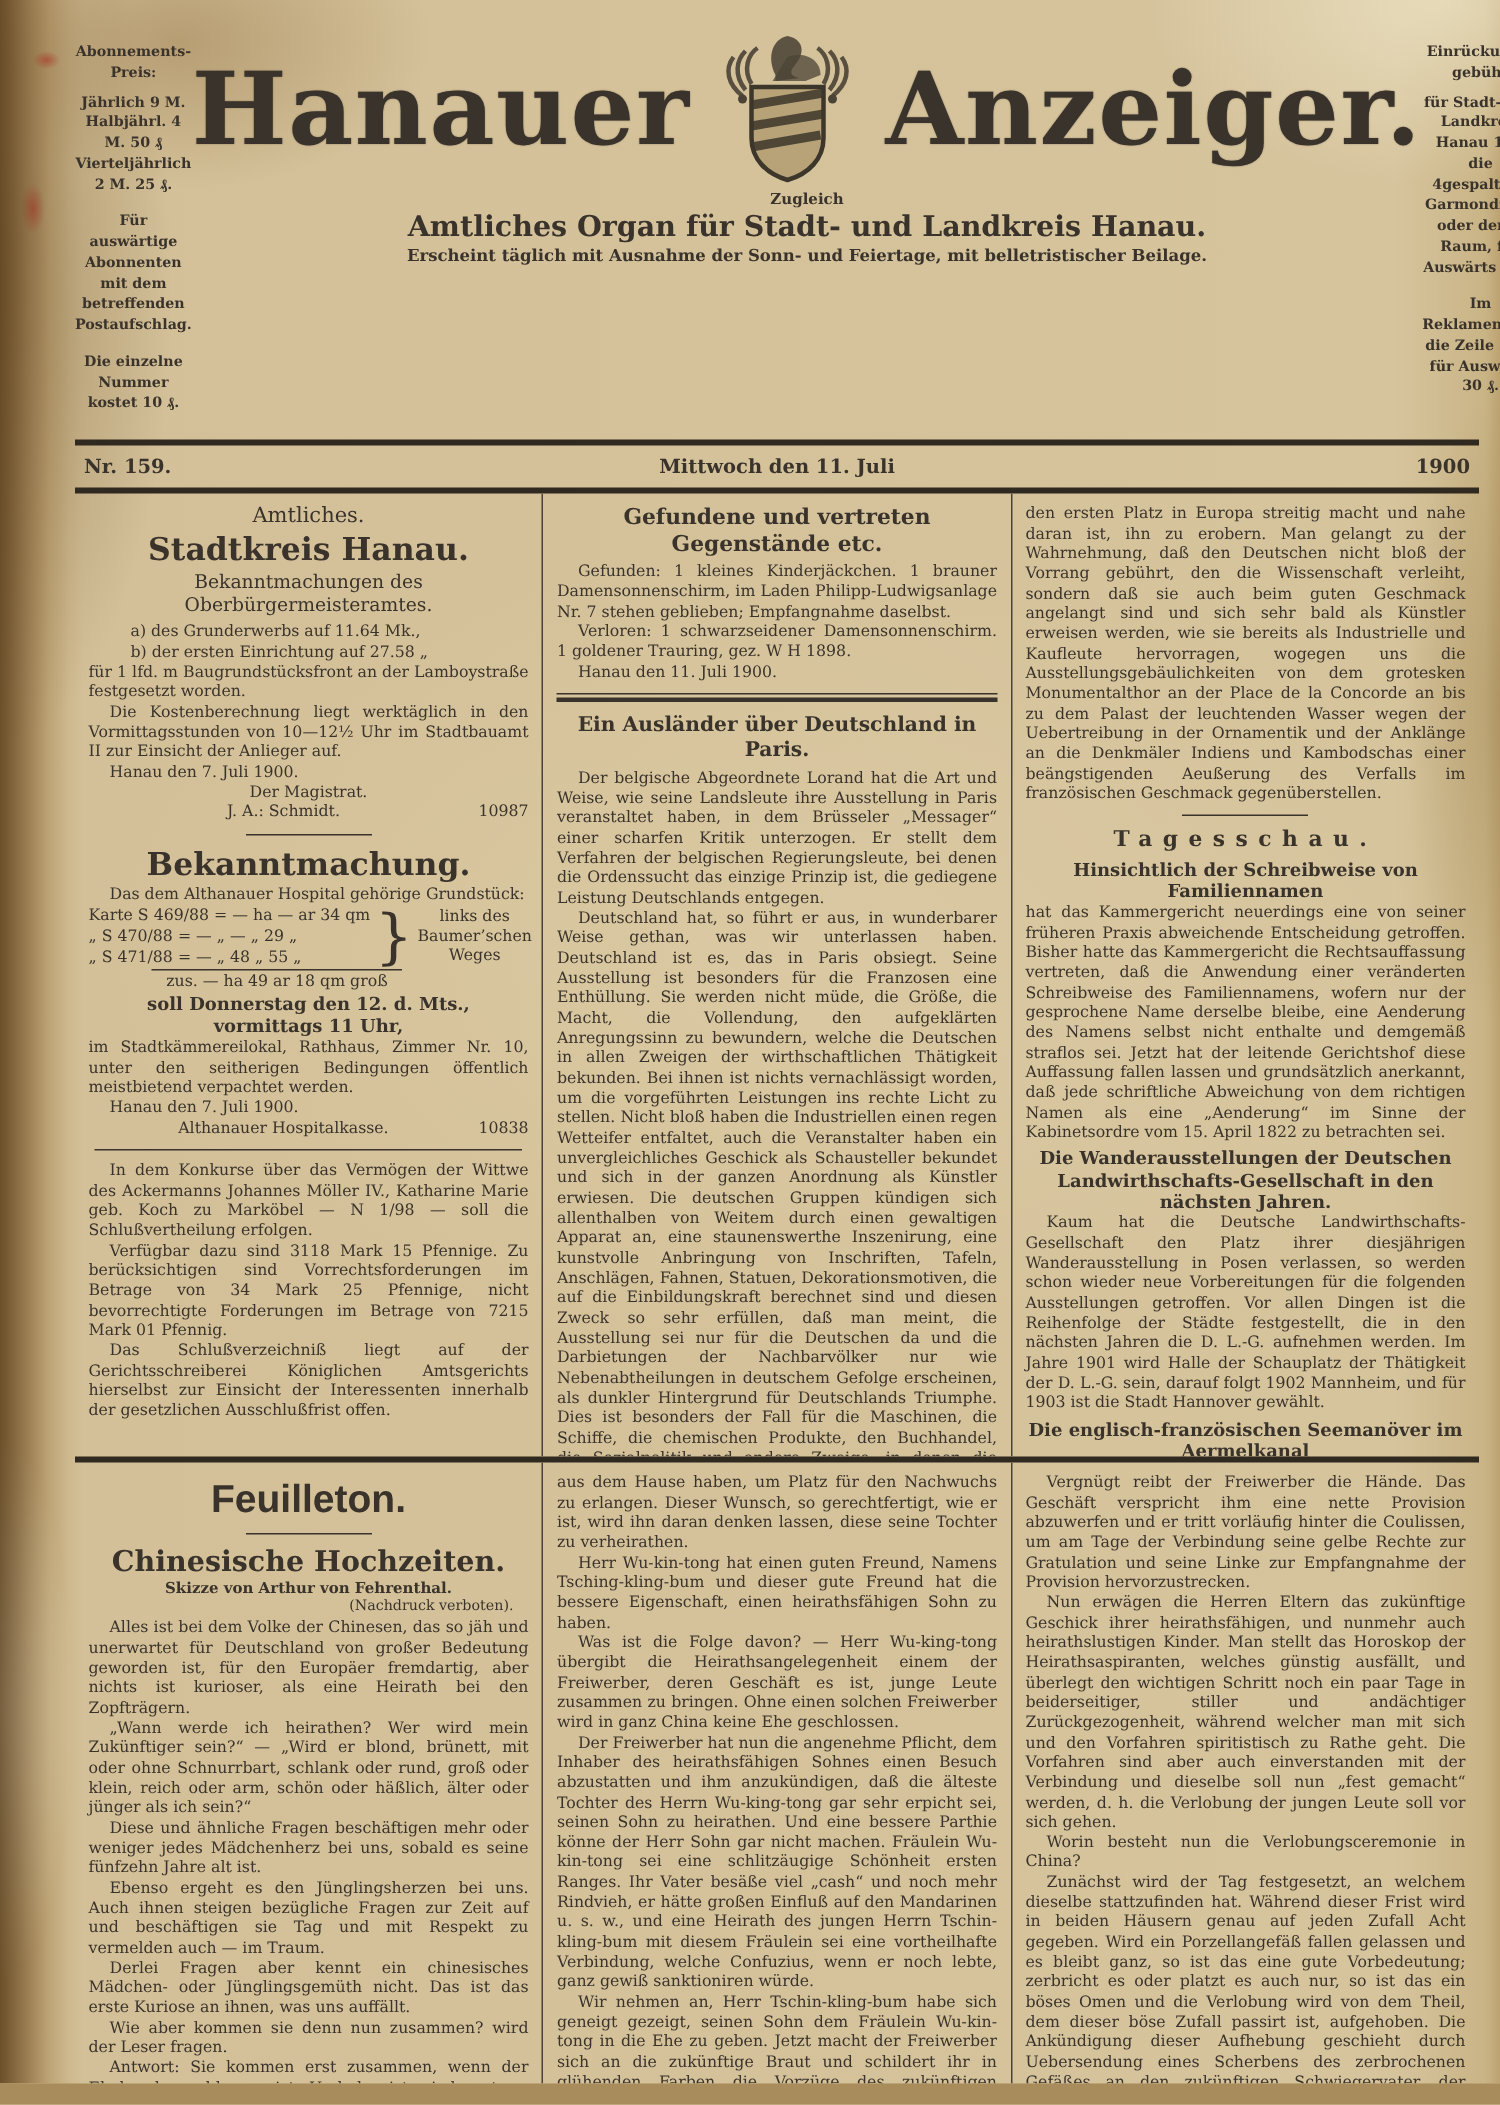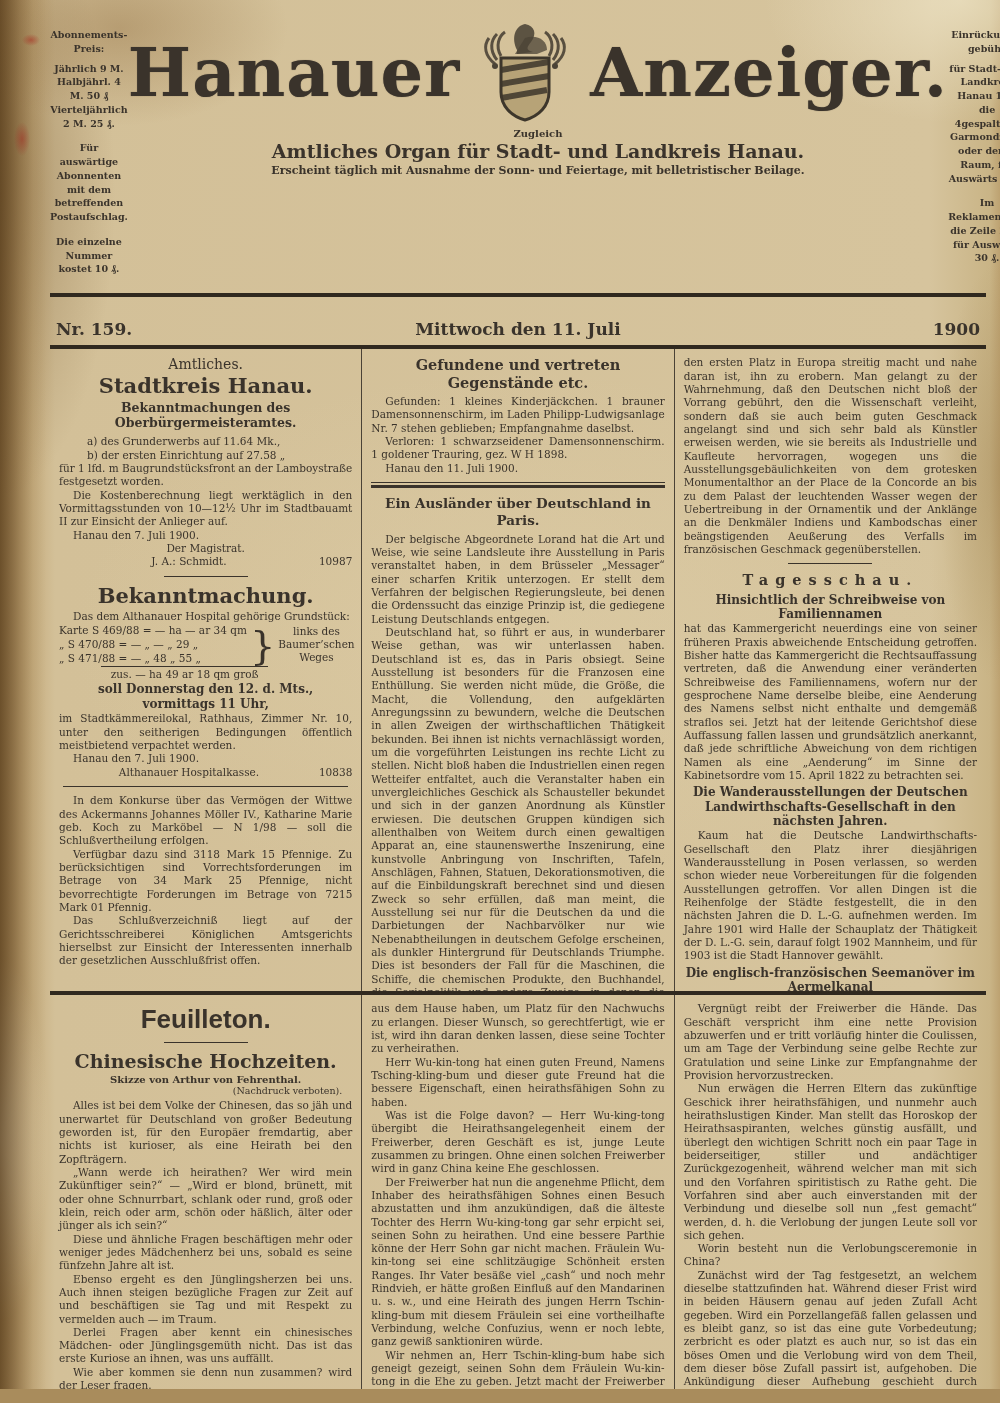--- a/index.html
+++ b/index.html
@@ -32,37 +32,37 @@
   .title-word{font-weight:bold;font-size:67px;line-height:1;letter-spacing:1px;
     font-family:"DejaVu Serif",serif;text-shadow:0 0 1px rgba(58,51,43,.6);}
   .taglines{margin-top:4px;}
   .tag-small{font-size:10px;font-weight:bold;}
   .tag-main{font-size:19px;font-weight:bold;margin-top:1px;}
   .tag-sub{font-size:11px;font-weight:bold;margin-top:2px;}
 
   .rule-heavy{height:4px;background:#30291f;margin-top:6px;}
   .rule-heavy2{height:4px;background:#30291f;}
   .dateline{display:grid;grid-template-columns:1fr auto 1fr;align-items:center;
-    font-weight:bold;font-size:17px;padding:22px 6px 6px;}
+    font-weight:bold;font-size:13px;padding:7px 6px 6px;}
   .dateline .dl-c{text-align:center;}
   .dateline .dl-r{text-align:right;}
 
   
   .cols{display:flex;overflow:hidden;}
   .cols.body-cols{height:642px;}
   .cols.feui-cols{height:488px;}
   .col{flex:1 1 0;padding:7px 9px 0 9px;overflow:hidden;min-width:0;}
   .col + .col{border-left:1px solid #4a4236;}
 
   p{margin:0;text-indent:14px;text-align:justify;font-size:10.5px;line-height:1.27;}
   p.noind{text-indent:0;}
   .center{text-align:center;text-indent:0;}
   .kicker{text-align:center;font-weight:normal;font-size:14px;line-height:1.15;}
   .big-head{text-align:center;font-weight:bold;font-size:21px;line-height:1.1;margin:2px 0 3px;}
-  .sub-head{text-align:center;font-weight:bold;font-size:12.5px;line-height:1.2;margin:1px 0 5px;}
+  .sub-head{text-align:center;font-weight:normal;font-size:12.5px;line-height:1.2;margin:1px 0 5px;}
   .mid-head{text-align:center;font-weight:bold;font-size:14.5px;line-height:1.2;margin:0 0 4px;}
   .art-head{text-align:center;font-weight:bold;font-size:13.5px;line-height:1.25;margin:4px 0 4px;}
   .lead-bold{font-weight:bold;font-size:12px;line-height:1.2;text-align:center;margin:3px 0 1px;}
   .spaced{letter-spacing:7px;}
   .sig-row{display:flex;justify-content:space-between;font-size:10.5px;line-height:1.3;}
   .sig-c{flex:1;text-align:center;}
   .sep-short{width:84px;height:1px;background:#3a332b;margin:7px auto;}
   .sep-full{height:1px;background:#3a332b;margin:7px 4px;}
   .sep-dbl{border-top:1px solid #3a332b;border-bottom:3px solid #3a332b;height:2px;margin:7px 0;}
   .indent1{margin-left:28px;text-indent:0;text-align:left;}

